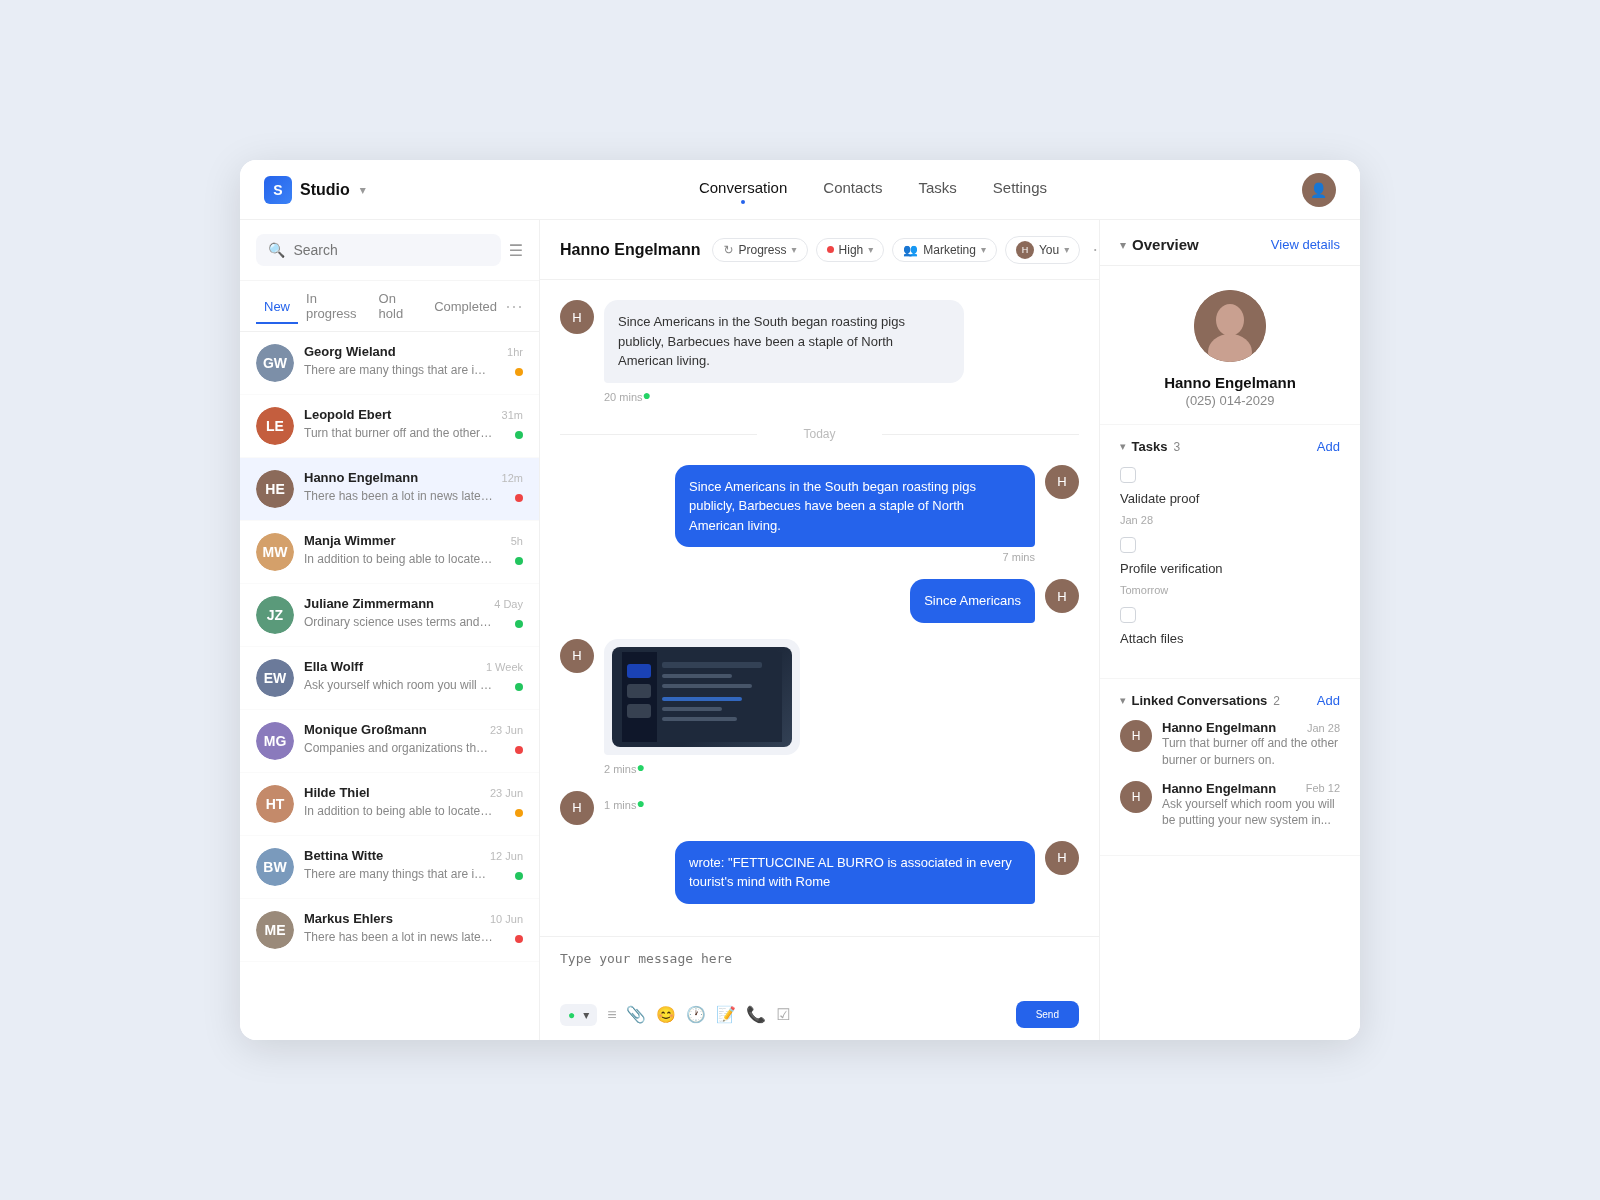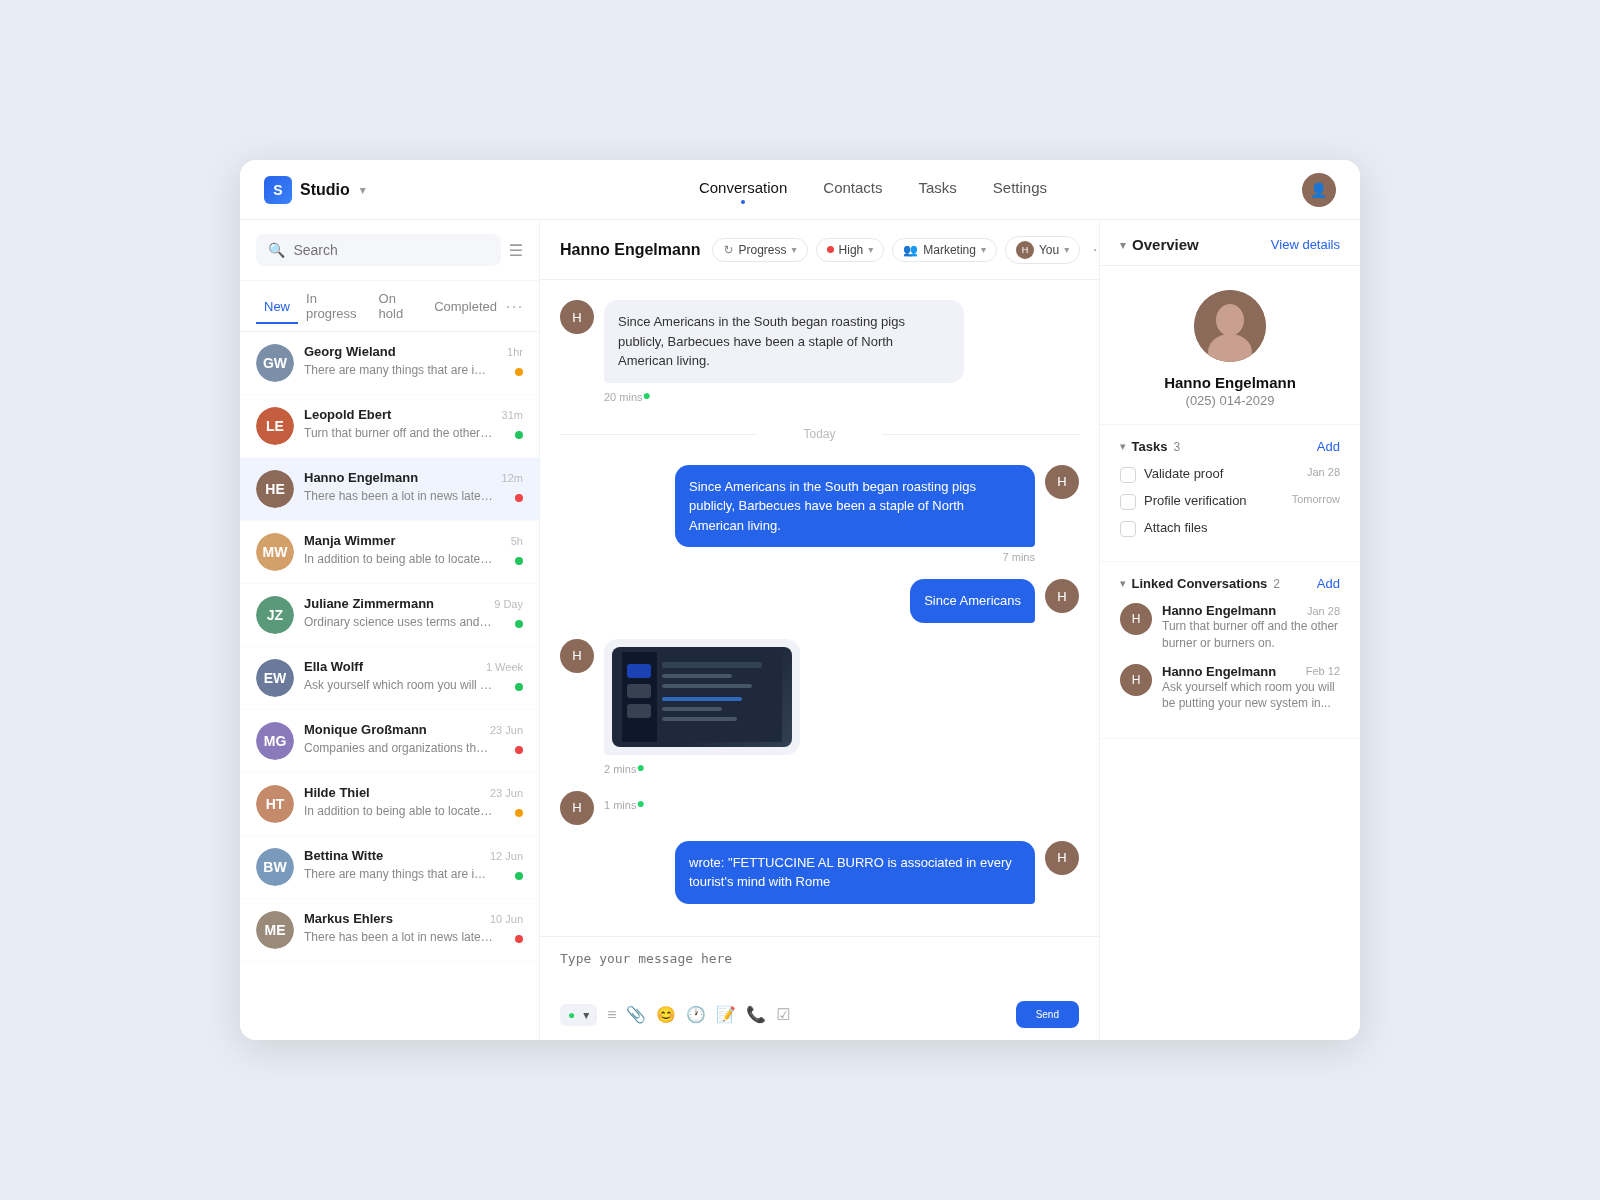--- a/index.html
+++ b/index.html
@@ -367,20 +367,21 @@
       margin-bottom: 12px;
     }
     .section-title-row { display: flex; align-items: center; gap: 6px; }
     .section-chevron { color: #888; font-size: 11px; }
     .section-title { font-size: 13px; font-weight: 600; color: #222; }
     .section-count { font-size: 12px; color: #888; }
     .section-add { font-size: 13px; color: #2563eb; cursor: pointer; }
     .task-item {
       display: flex; align-items: flex-start; gap: 8px;
       margin-bottom: 10px;
+      flex-direction: column;
     }
     .task-checkbox {
       width: 16px; height: 16px; border: 1.5px solid #d1d5db;
       border-radius: 4px; flex-shrink: 0; margin-top: 1px;
       cursor: pointer;
     }
     .task-label { font-size: 13px; color: #333; flex: 1; }
     .task-date { font-size: 11px; color: #aaa; white-space: nowrap; }
     .linked-item {
       display: flex; gap: 10px; margin-bottom: 12px; align-items: flex-start;
@@ -493,21 +494,21 @@
       </div>
       <div class="conv-dot dot-green"></div>
     </div>
           <div class="conversation-item">
       <div class="conv-avatar">
         <div class="avatar-placeholder" style="background:#5a9a7a">JZ</div>
       </div>
       <div class="conv-info">
         <div class="conv-header">
           <span class="conv-name">Juliane Zimmermann</span>
-          <span class="conv-time">9 Day</span>
+          <span class="conv-time">4 Day</span>
         </div>
         <div class="conv-preview">Ordinary science uses terms and laws of that very science to...</div>
       </div>
       <div class="conv-dot dot-green"></div>
     </div>
           <div class="conversation-item">
       <div class="conv-avatar">
         <div class="avatar-placeholder" style="background:#6b7a9a">EW</div>
       </div>
       <div class="conv-info">

